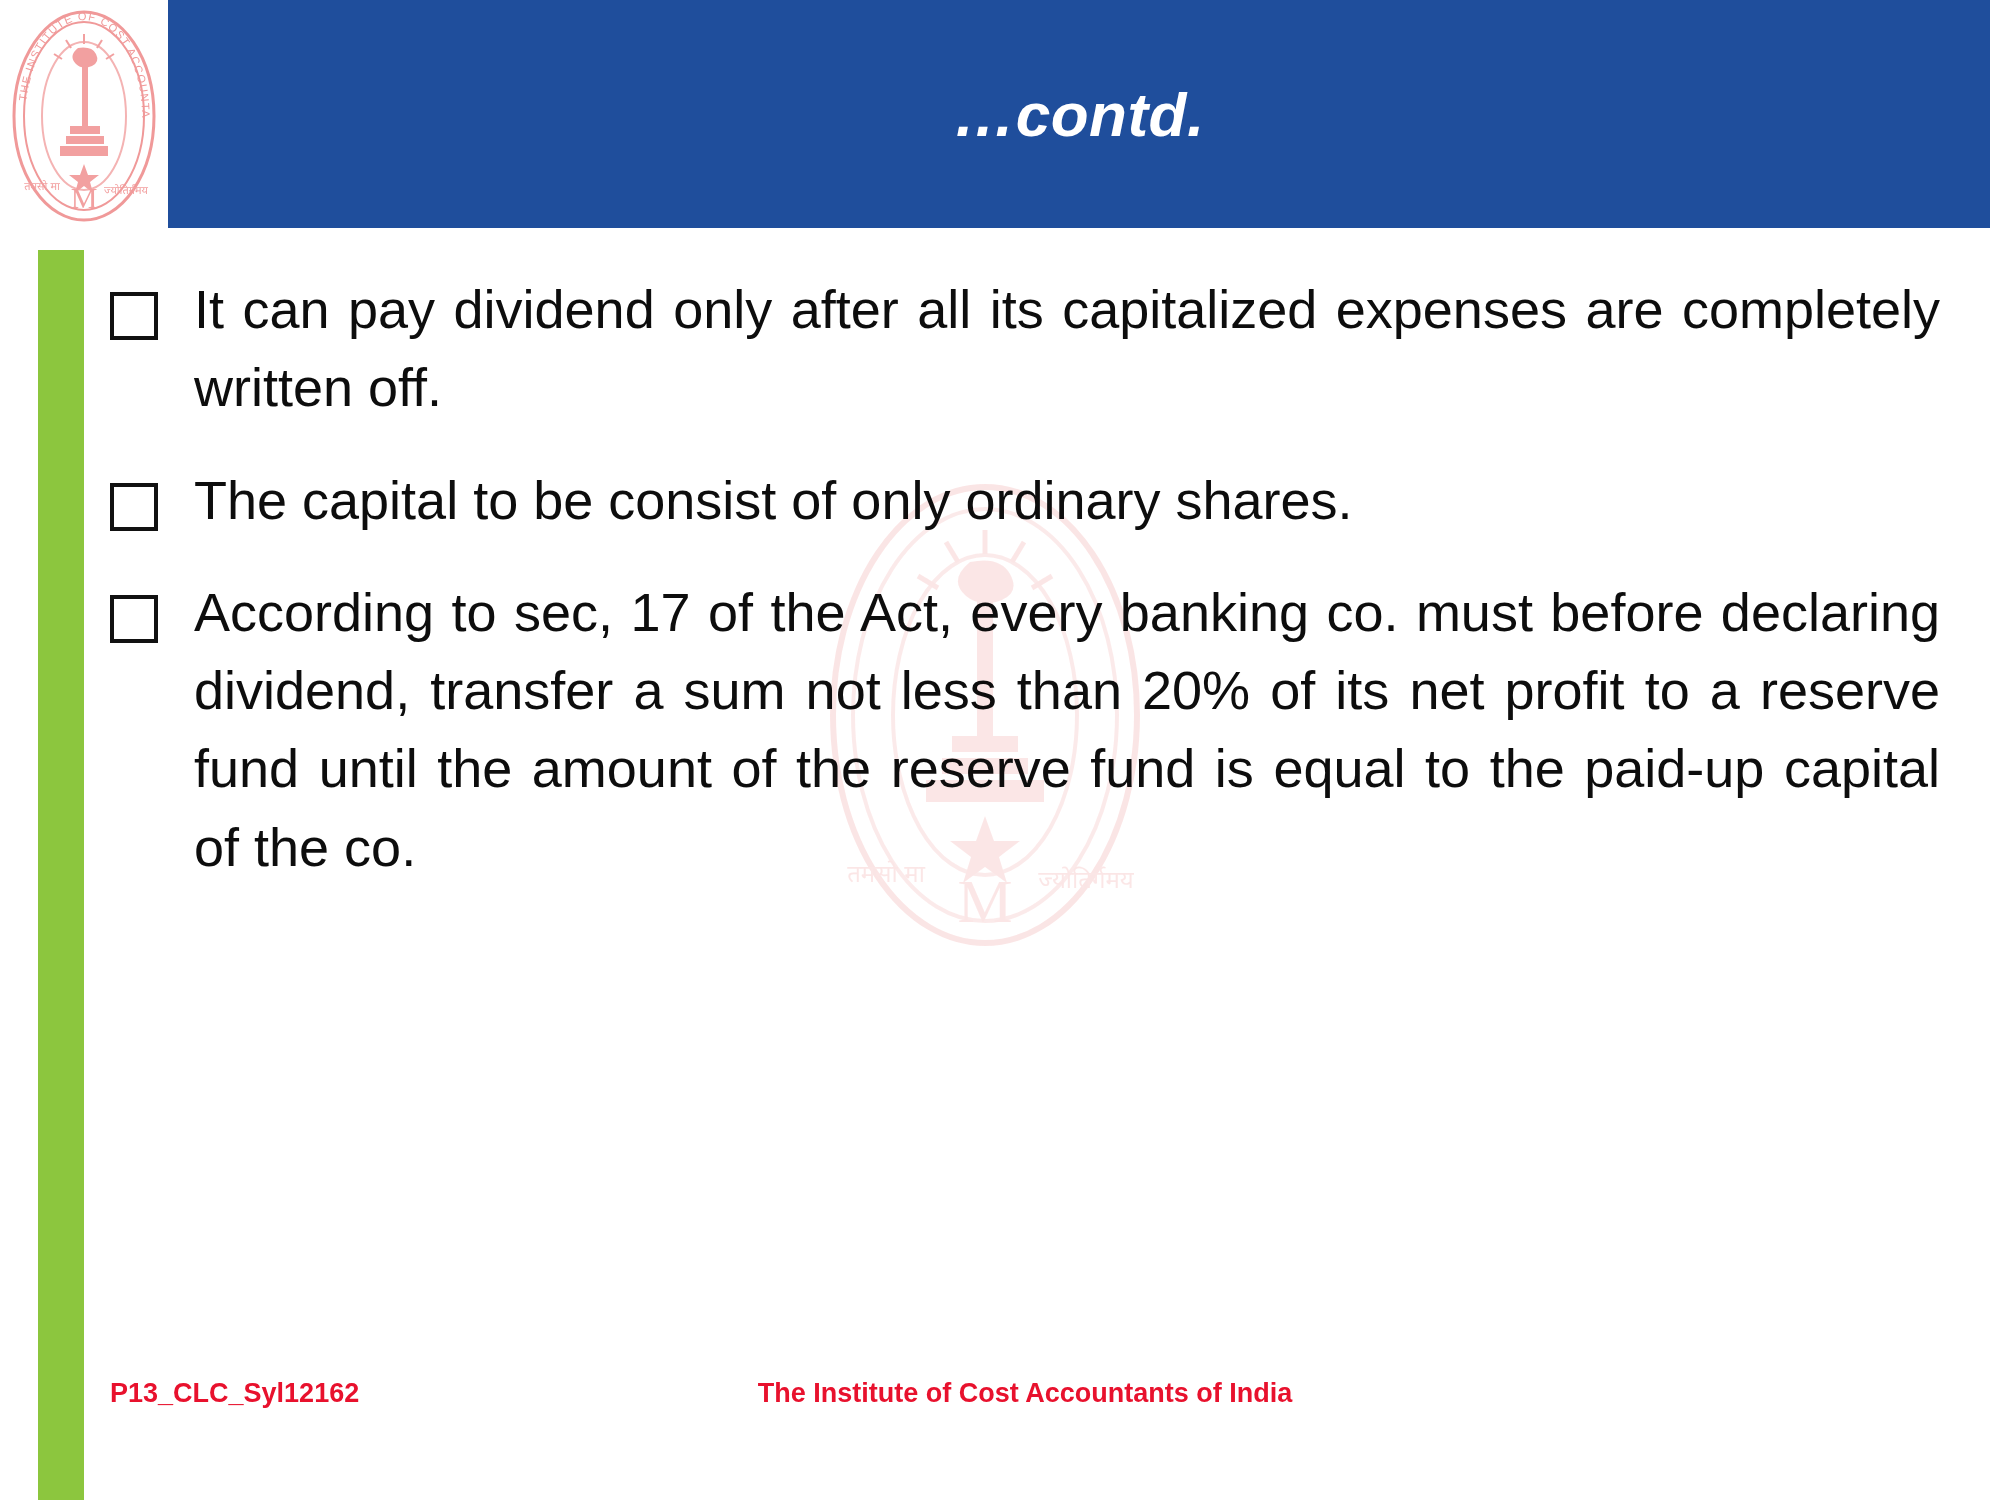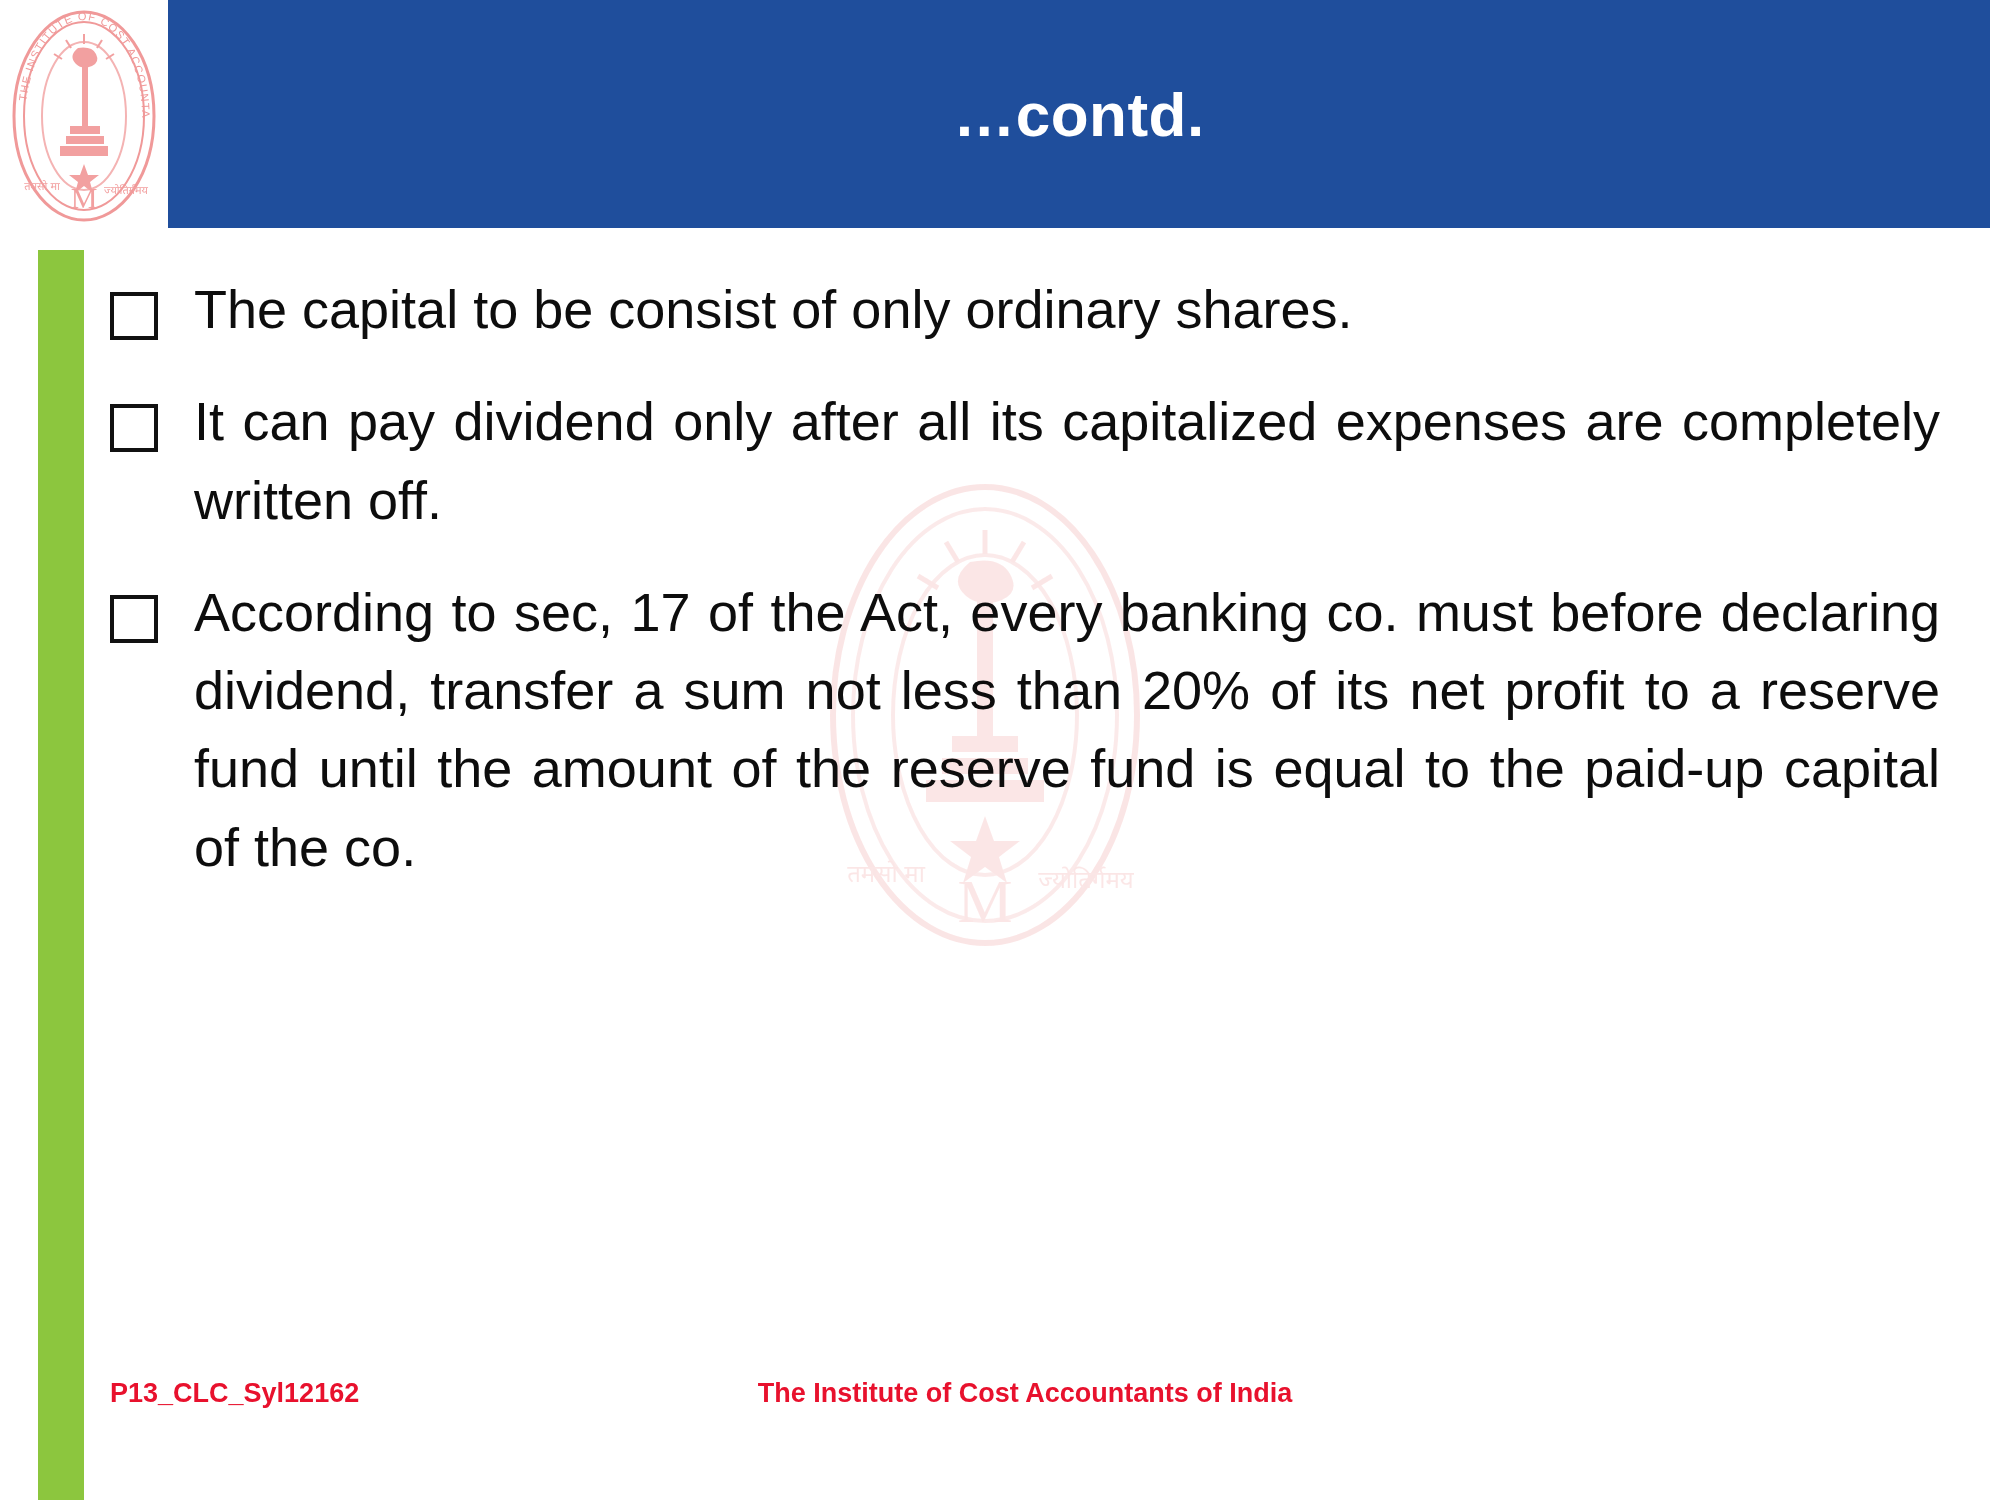--- a/index.html
+++ b/index.html
@@ -30,20 +30,21 @@
     align-items: center;
     justify-content: center;
   }
   .title-text {
     color: #ffffff;
     font-size: 62px;
     font-weight: bold;
     letter-spacing: 0.5px;
     text-align: left;
     font-family: "Liberation Sans", sans-serif;
+    font-style: italic;
   }
 
   
   .green-bar {
     position: absolute;
     left: 38px;
     top: 250px;
     width: 46px;
     height: 1250px;
     background: #8CC63E;
@@ -202,26 +203,26 @@
     <path d="M165 346 l9 25 l26 0 l-21 16 l8 26 l-22 -16 l-22 16 l8 -26 l-21 -16 l26 0 z" fill="#F7CACA"></path>
     <text x="165" y="452" font-size="62" fill="#F7CACA" text-anchor="middle" font-family="'Liberation Serif', serif">M</text>
     <text x="66" y="412" font-size="24" fill="#F7CACA" text-anchor="middle" font-family="'Liberation Sans', sans-serif">तमसो  मा</text>
     <text x="266" y="418" font-size="24" fill="#F7CACA" text-anchor="middle" font-family="'Liberation Sans', sans-serif">ज्योतिर्गमय</text>
   </svg>
 
   <div class="content">
 
     <div class="bullet-row">
       <span class="bullet-mark"></span>
-      <span class="bullet-text nojustify">The capital to be consist of only ordinary shares.</span>
+      <span class="bullet-text">It can pay dividend only after all its capitalized expenses are completely written off.</span>
     </div>
 
     <div class="bullet-row">
       <span class="bullet-mark"></span>
-      <span class="bullet-text">It can pay dividend only after all its capitalized expenses are completely written off.</span>
+      <span class="bullet-text nojustify">The capital to be consist of only ordinary shares.</span>
     </div>
 
     <div class="bullet-row">
       <span class="bullet-mark"></span>
       <span class="bullet-text">According to sec, 17  of the  Act, every banking co. must before declaring dividend, transfer a sum not less than 20% of its net profit to a reserve fund until the amount of the reserve fund is equal to the paid-up capital of the co.</span>
     </div>
 
   </div>
 
   <div class="footer">

